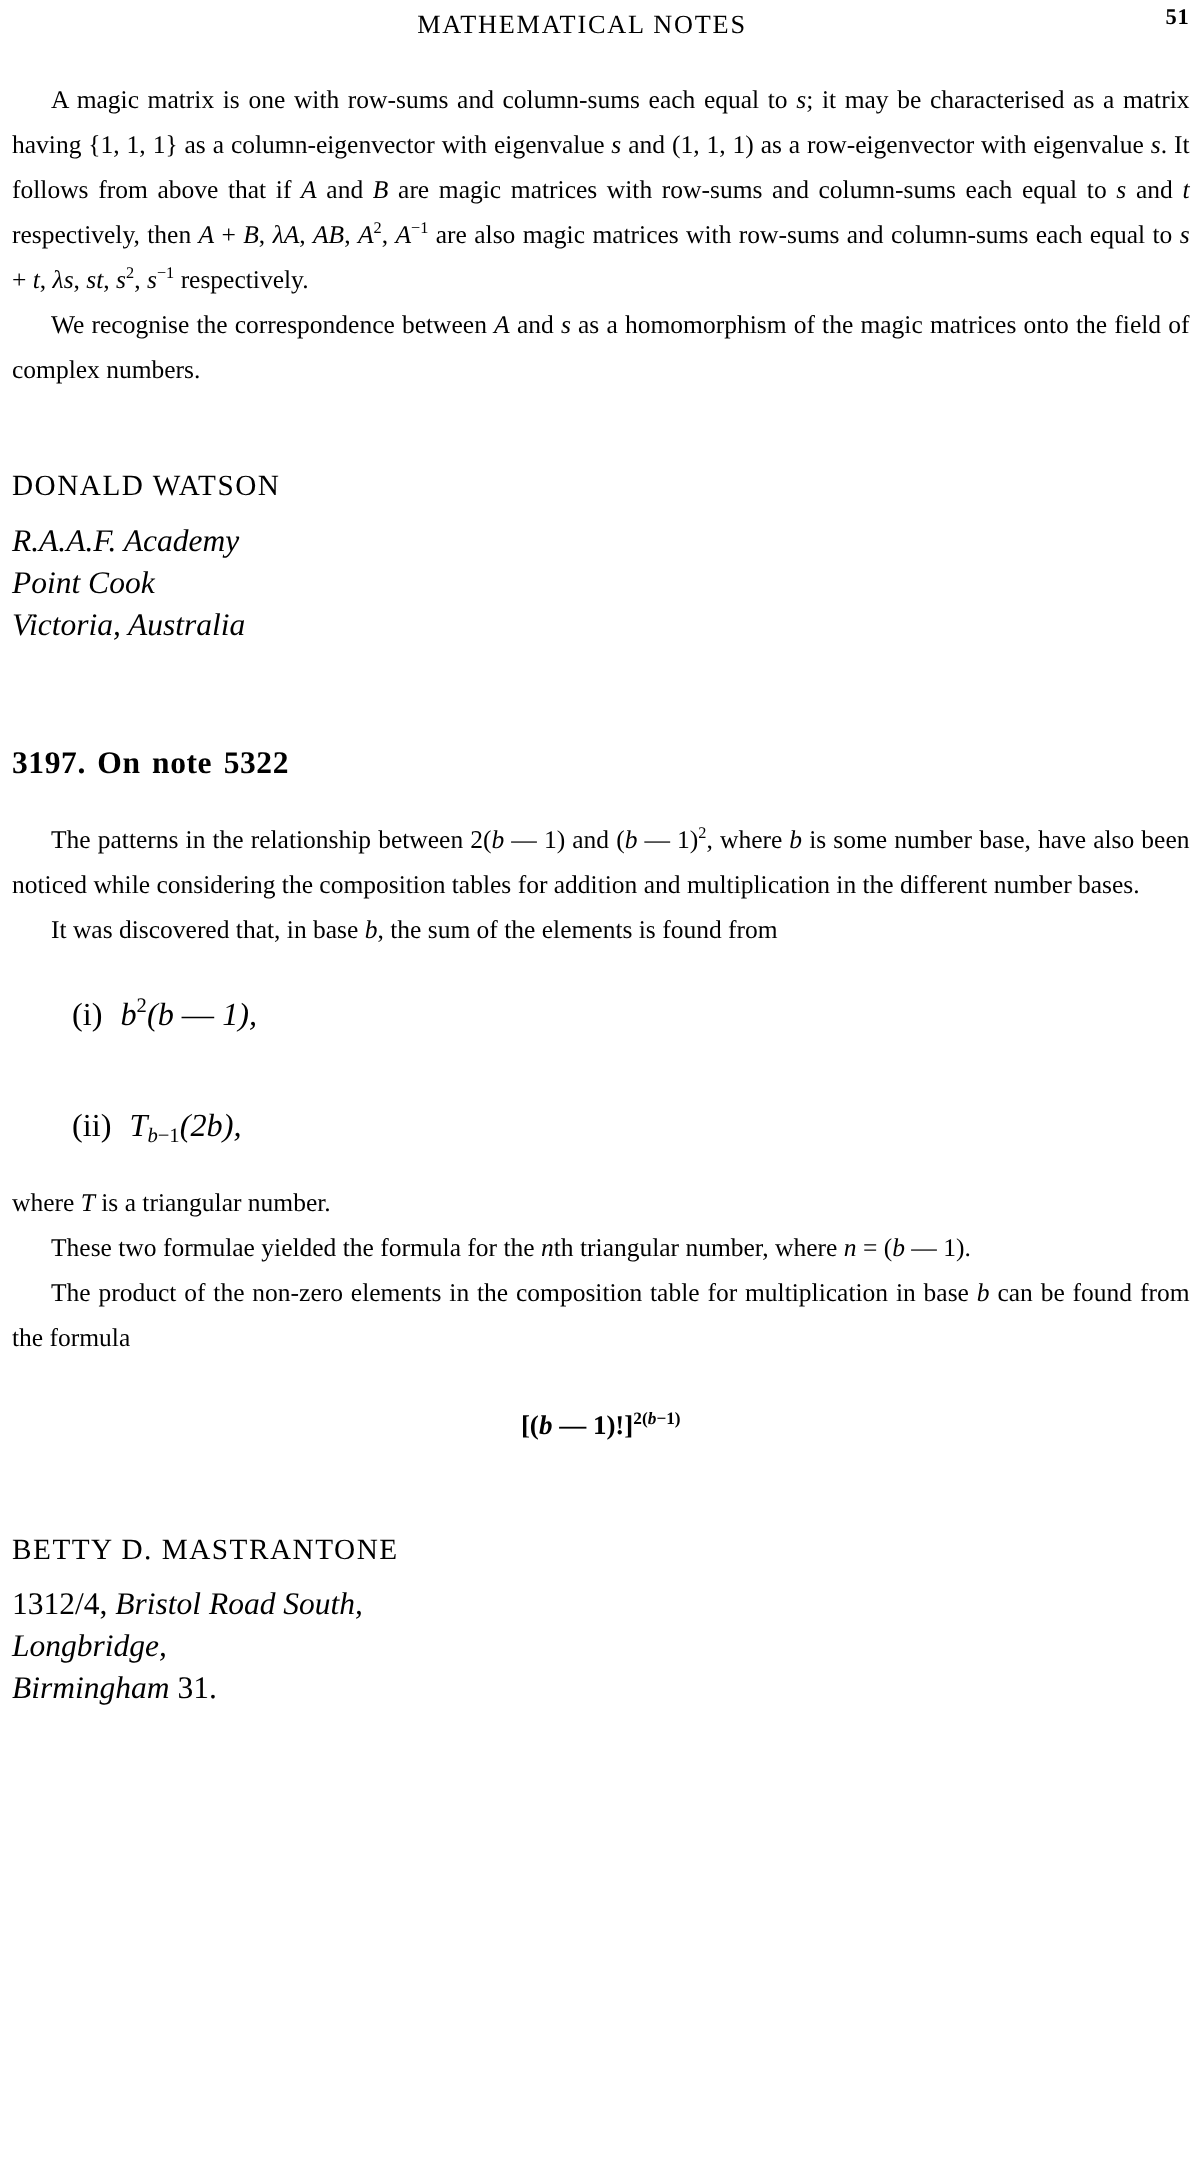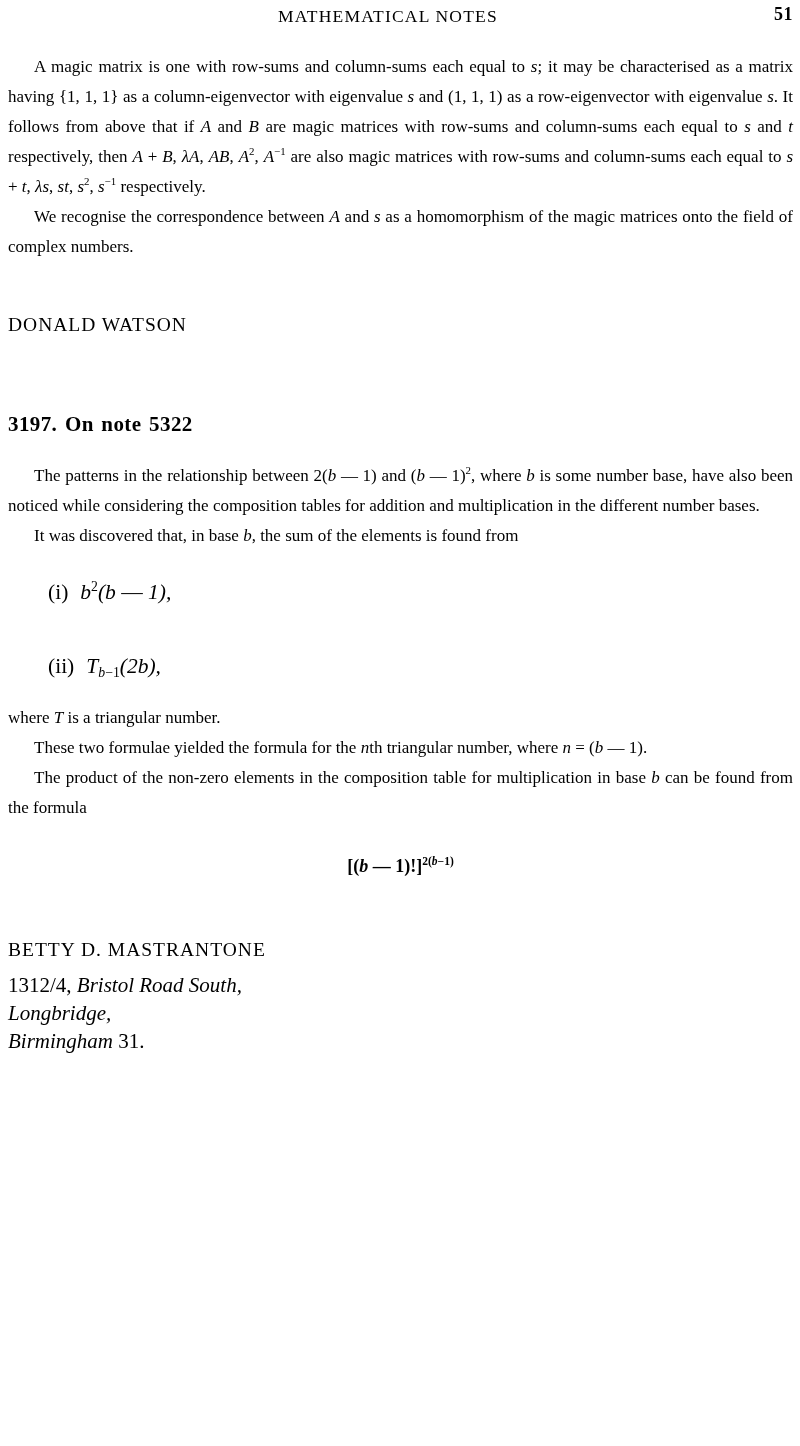--- a/index.html
+++ b/index.html
@@ -40,21 +40,21 @@
     font-size: 17.5px;
     letter-spacing: 1.2px;
     font-variant: small-caps;
     text-transform: uppercase;
     font-weight: 400;
   }
   .runhead-pageno {
     position: absolute;
     right: 0;
     top: -2px;
-    font-size: 18px;
+    font-size: 15px;
     font-weight: 700;
     letter-spacing: 0.5px;
   }
 
   
   .textblock {
     position: absolute;
     left: 8px;
     top: 52px;
     width: 785px;
@@ -144,20 +144,25 @@
     <p class="para indent">A magic matrix is one with row-sums and column-sums each equal to <i>s</i>; it may be characterised as a matrix having {1,&nbsp;1,&nbsp;1} as a column-eigenvector with eigenvalue <i>s</i> and (1,&nbsp;1,&nbsp;1) as a row-eigenvector with eigenvalue <i>s</i>. It follows from above that if <i>A</i> and <i>B</i> are magic matrices with row-sums and column-sums each equal to <i>s</i> and <i>t</i> respectively, then <i>A</i> + <i>B</i>, <i>λA</i>, <i>AB</i>, <i>A</i><sup class="sp">2</sup>, <i>A</i><sup class="sp">−1</sup> are also magic matrices with row-sums and column-sums each equal to <i>s</i> + <i>t</i>, <i>λs</i>, <i>st</i>, <i>s</i><sup class="sp">2</sup>, <i>s</i><sup class="sp">−1</sup> respectively.</p>
 
     <p class="para indent">We recognise the correspondence between <i>A</i> and <i>s</i> as a homomorphism of the magic matrices onto the field of complex numbers.</p>
 
     <div style="height:52px"></div>
 
     <div class="signature">Donald Watson</div>
 
     <div style="height:10px"></div>
 
+    <div class="address">
+      <div>R.A.A.F. Academy</div>
+      <div>Point Cook</div>
+      <div>Victoria, Australia</div>
+    </div>
 
     <div style="height:66px"></div>
 
     <div class="sec-heading">3197. On note 5322</div>
 
     <div style="height:24px"></div>
 
     <p class="para indent">The patterns in the relationship between 2(<i>b</i> <span class="mdash">—</span> 1) and (<i>b</i> <span class="mdash">—</span> 1)<sup class="sp">2</sup>, where <i>b</i> is some number base, have also been noticed while considering the composition tables for addition and multiplication in the different number bases.</p>
 
 

